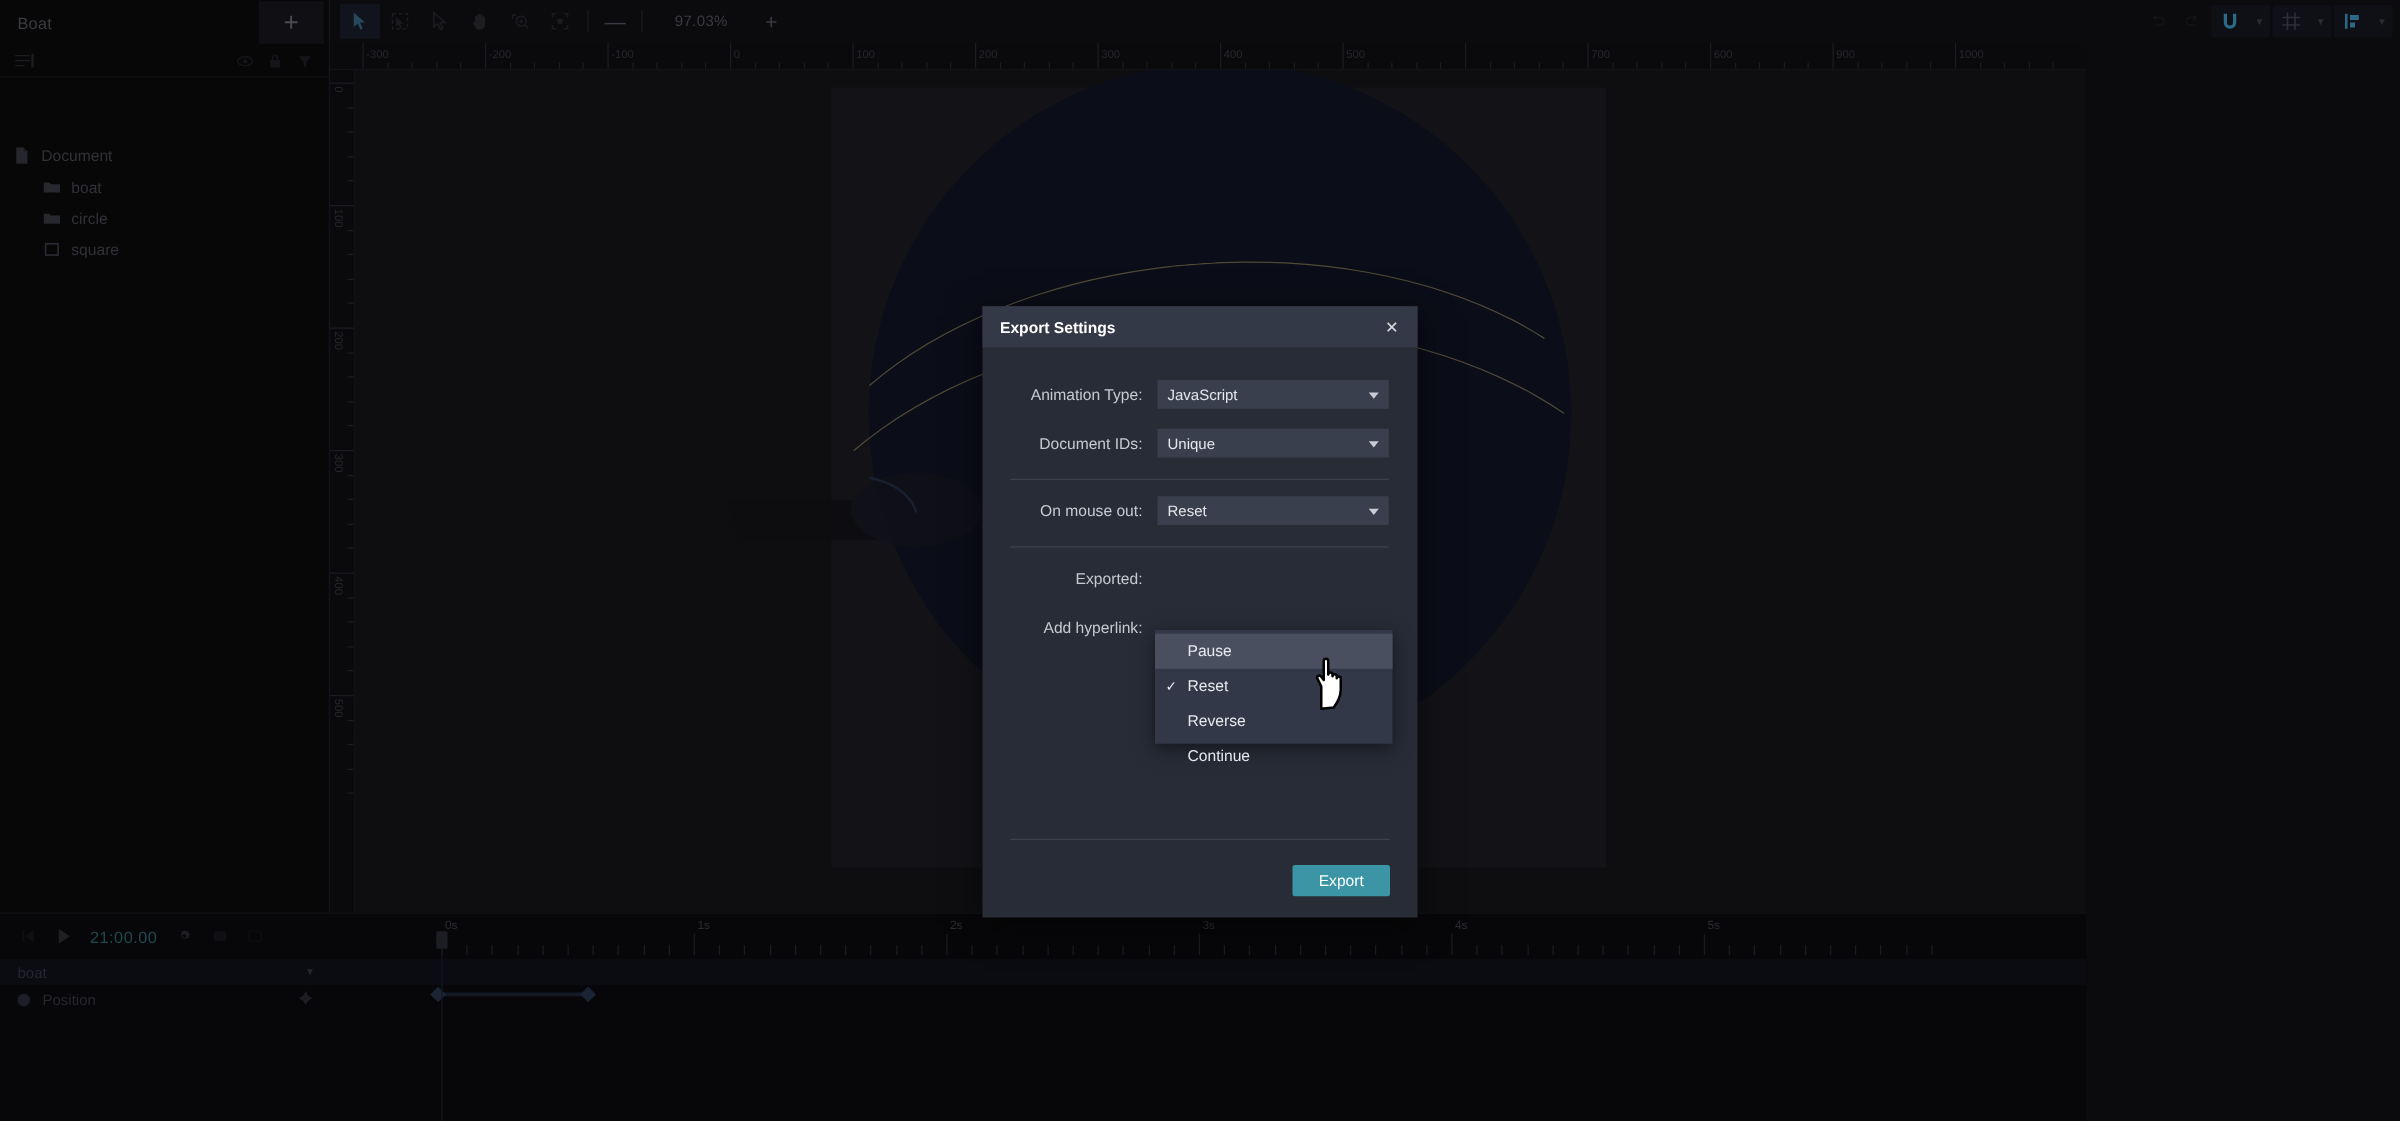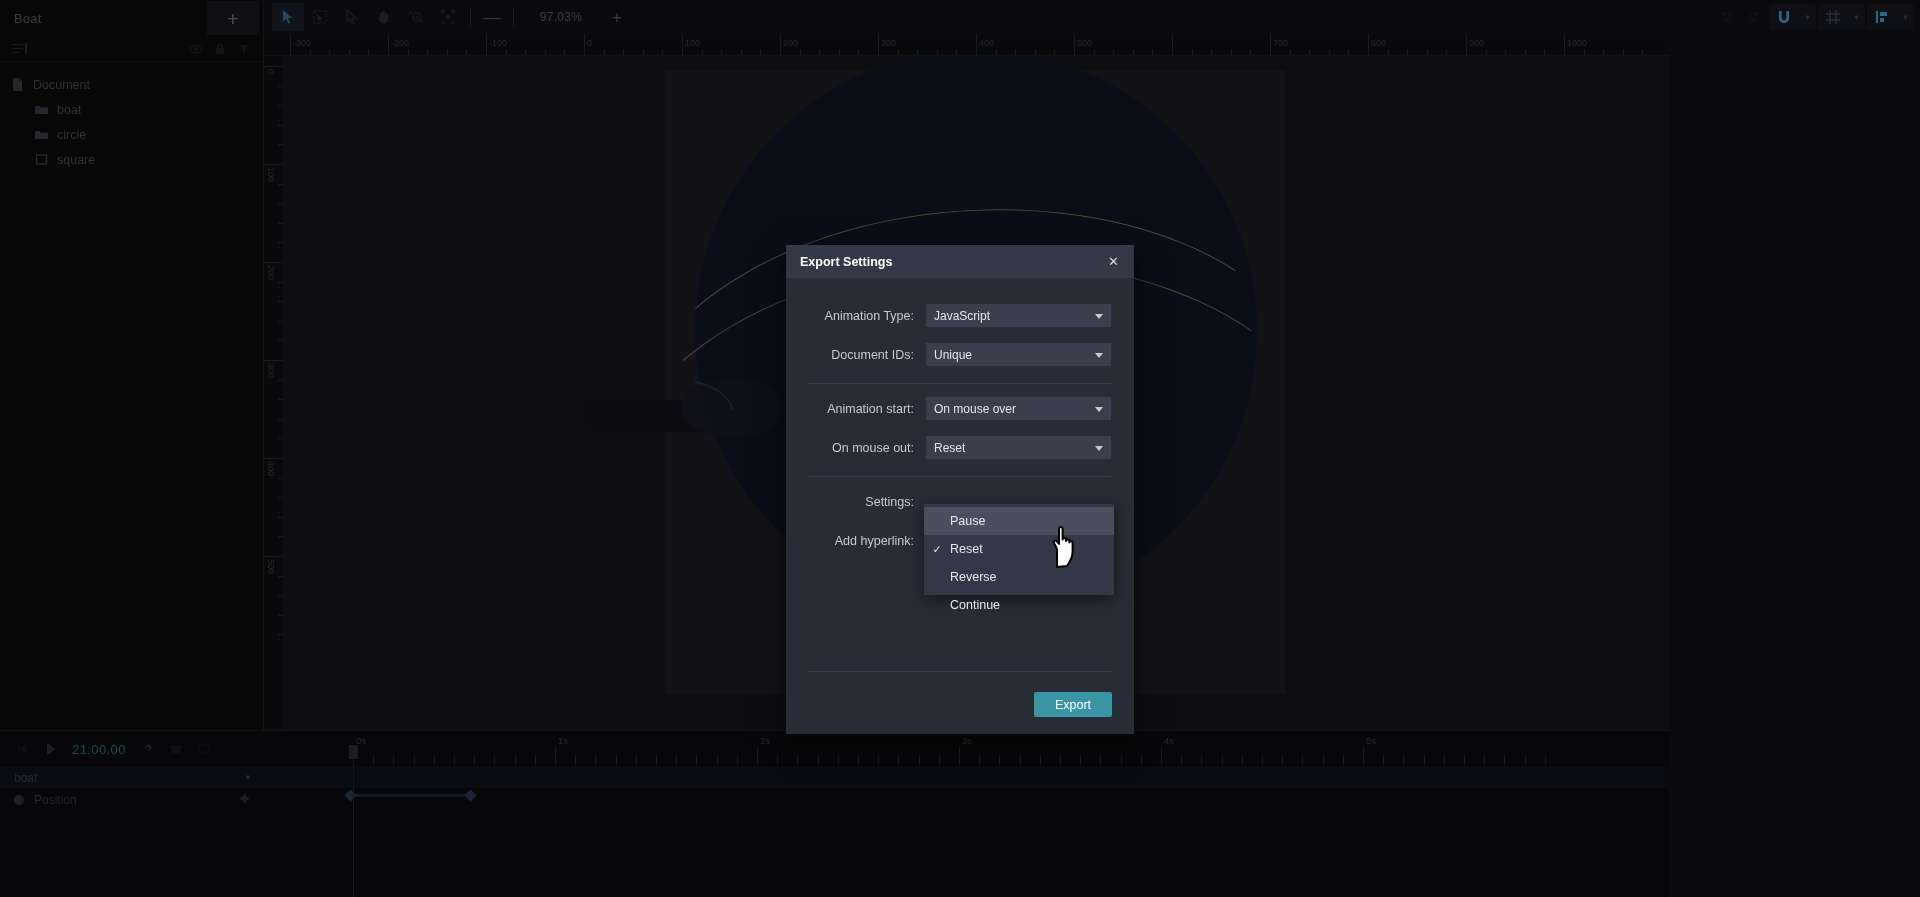--- a/index.html
+++ b/index.html
@@ -39,21 +39,21 @@
     position:absolute; right:1px; top:1px; width:1.6px; height:11px; background:#2e2e35;
   }
   .dim-ico { width: 14px; height: 14px; opacity: .5; }
   .dim-ico svg { display:block; }
 
   .tree { padding-top: 10px; }
   .tree-row {
     height: 25px; display: flex; align-items: center; gap: 8px;
     font-size: 12.5px; color: #313138; cursor: default;
   }
-  .tree-row.lvl0 { padding-left: 10px; }
+  .tree-row.lvl0 { padding-left: 10px; margin-top: 40px; }
   .tree-row.lvl1 { padding-left: 34px; }
   .ico-doc, .ico-folder, .ico-square { width: 15px; height: 15px; flex: none; position: relative; }
   .ico-doc svg, .ico-folder svg, .ico-square svg { display:block; }
 
   
   #toolbar {
     position: absolute; left: 264px; top: 0; width: 1656px; height: 34px;
     background: #0b0b0e; display: flex; align-items: center; padding-left: 8px;
   }
   .tb-btn {
@@ -834,38 +834,31 @@
           <div class="flabel">Document IDs:</div>
           <div class="fsel">
             <span>Unique</span>
             <span class="caret"></span>
           </div>
         </div>
 
         <div class="divider"></div>
 
         <div class="frow">
-          <div class="flabel">Animation start:</div>
-          <div class="fsel">
-            <span>On mouse over</span>
-            <span class="caret"></span>
-          </div>
-        </div>
-        <div class="frow">
           <div class="flabel">On mouse out:</div>
           <div class="fsel">
             <span>Reset</span>
             <span class="caret"></span>
           </div>
         </div>
 
         <div class="divider"></div>
 
         <div class="frow">
-          <div class="flabel">Settings:</div>
+          <div class="flabel">Exported:</div>
           <div style="flex:1;"></div>
         </div>
         <div class="frow">
           <div class="flabel">Add hyperlink:</div>
           <div style="flex:1;"></div>
         </div>
       </div>
 
       <div class="dlg-footer">
         <div class="footer-div"></div>

